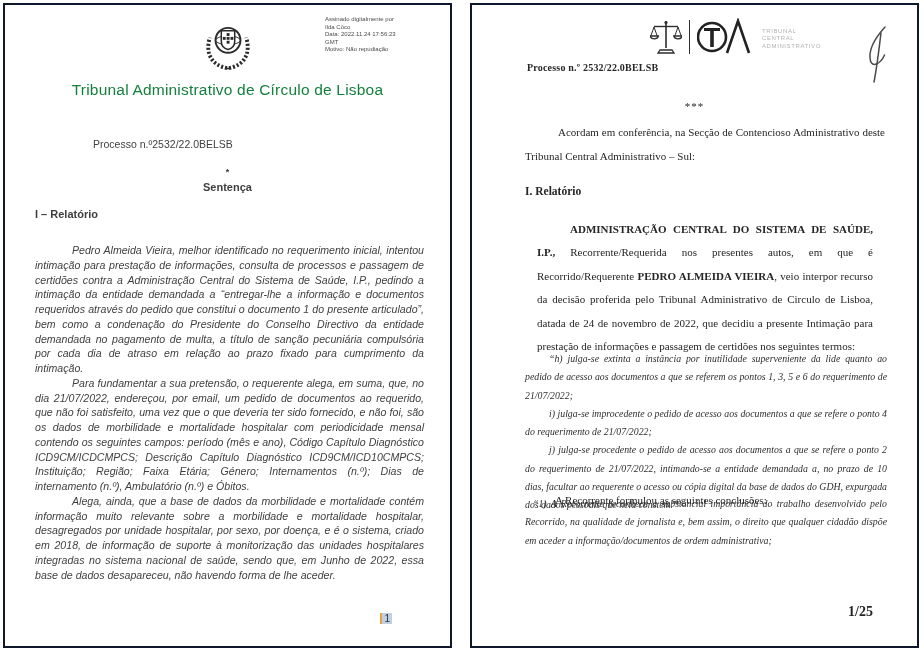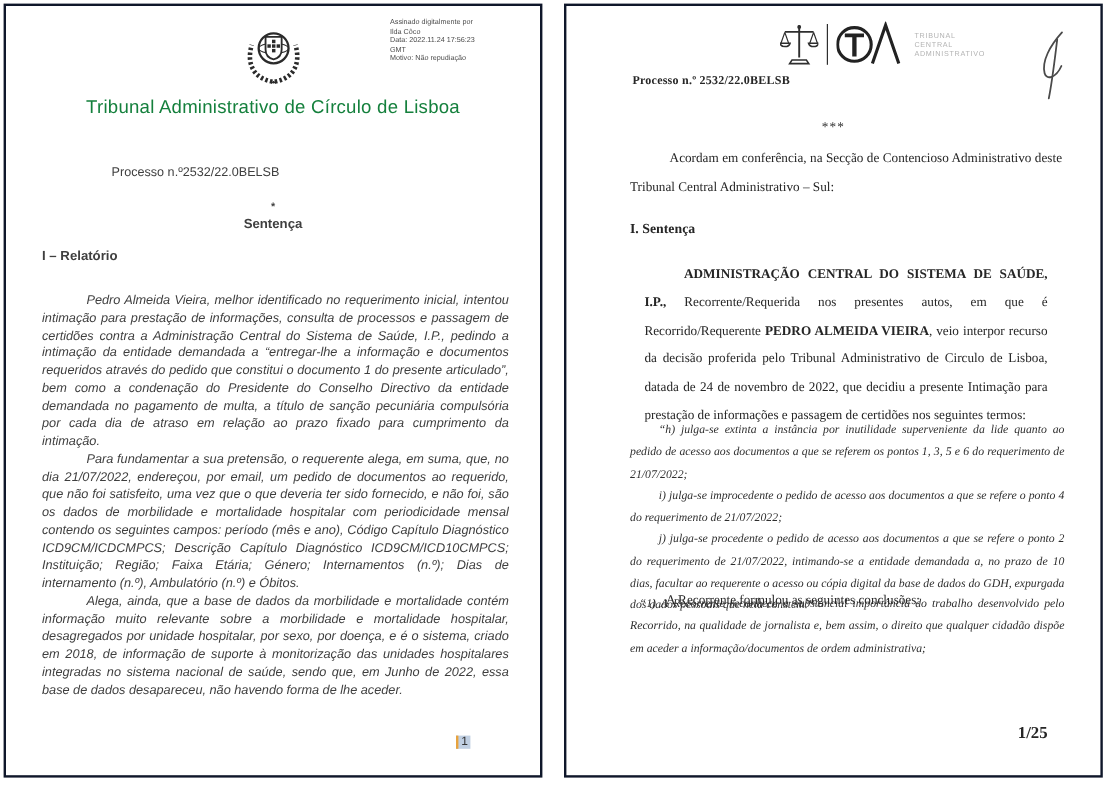--- a/index.html
+++ b/index.html
@@ -160,21 +160,21 @@
   </div>
 
   <div class="procR">Processo n.º 2532/22.0BELSB</div>
 
   <div class="starsR">***</div>
 
   <div class="introR">
     <p>Acordam em conferência, na Secção de Contencioso Administrativo deste Tribunal Central Administrativo – Sul:</p>
   </div>
 
-  <div class="secR">I. Sentença</div>
+  <div class="secR">I. Relatório</div>
 
   <div class="partyR">
     <p><b>ADMINISTRAÇÃO CENTRAL DO SISTEMA DE SAÚDE, I.P.,</b><span> Recorrente/Requerida nos presentes autos, em que é Recorrido/Requerente </span><b>PEDRO ALMEIDA VIEIRA</b><span>, veio interpor recurso da decisão proferida pelo Tribunal Administrativo de Circulo de Lisboa, datada de 24 de novembro de 2022, que decidiu a presente Intimação para prestação de informações e passagem de certidões nos seguintes termos:</span></p>
   </div>
 
   <div class="quotesR">
     <p>“h) julga-se extinta a instância por inutilidade superveniente da lide quanto ao pedido de acesso aos documentos a que se referem os pontos 1, 3, 5 e 6 do requerimento de 21/07/2022;</p>
     <p>i) julga-se improcedente o pedido de acesso aos documentos a que se refere o ponto 4 do requerimento de 21/07/2022;</p>
     <p>j) julga-se procedente o pedido de acesso aos documentos a que se refere o ponto 2 do requerimento de 21/07/2022, intimando-se a entidade demandada a, no prazo de 10 dias, facultar ao requerente o acesso ou cópia digital da base de dados do GDH, expurgada dos dados pessoais que nela constem.”</p>
   </div>

